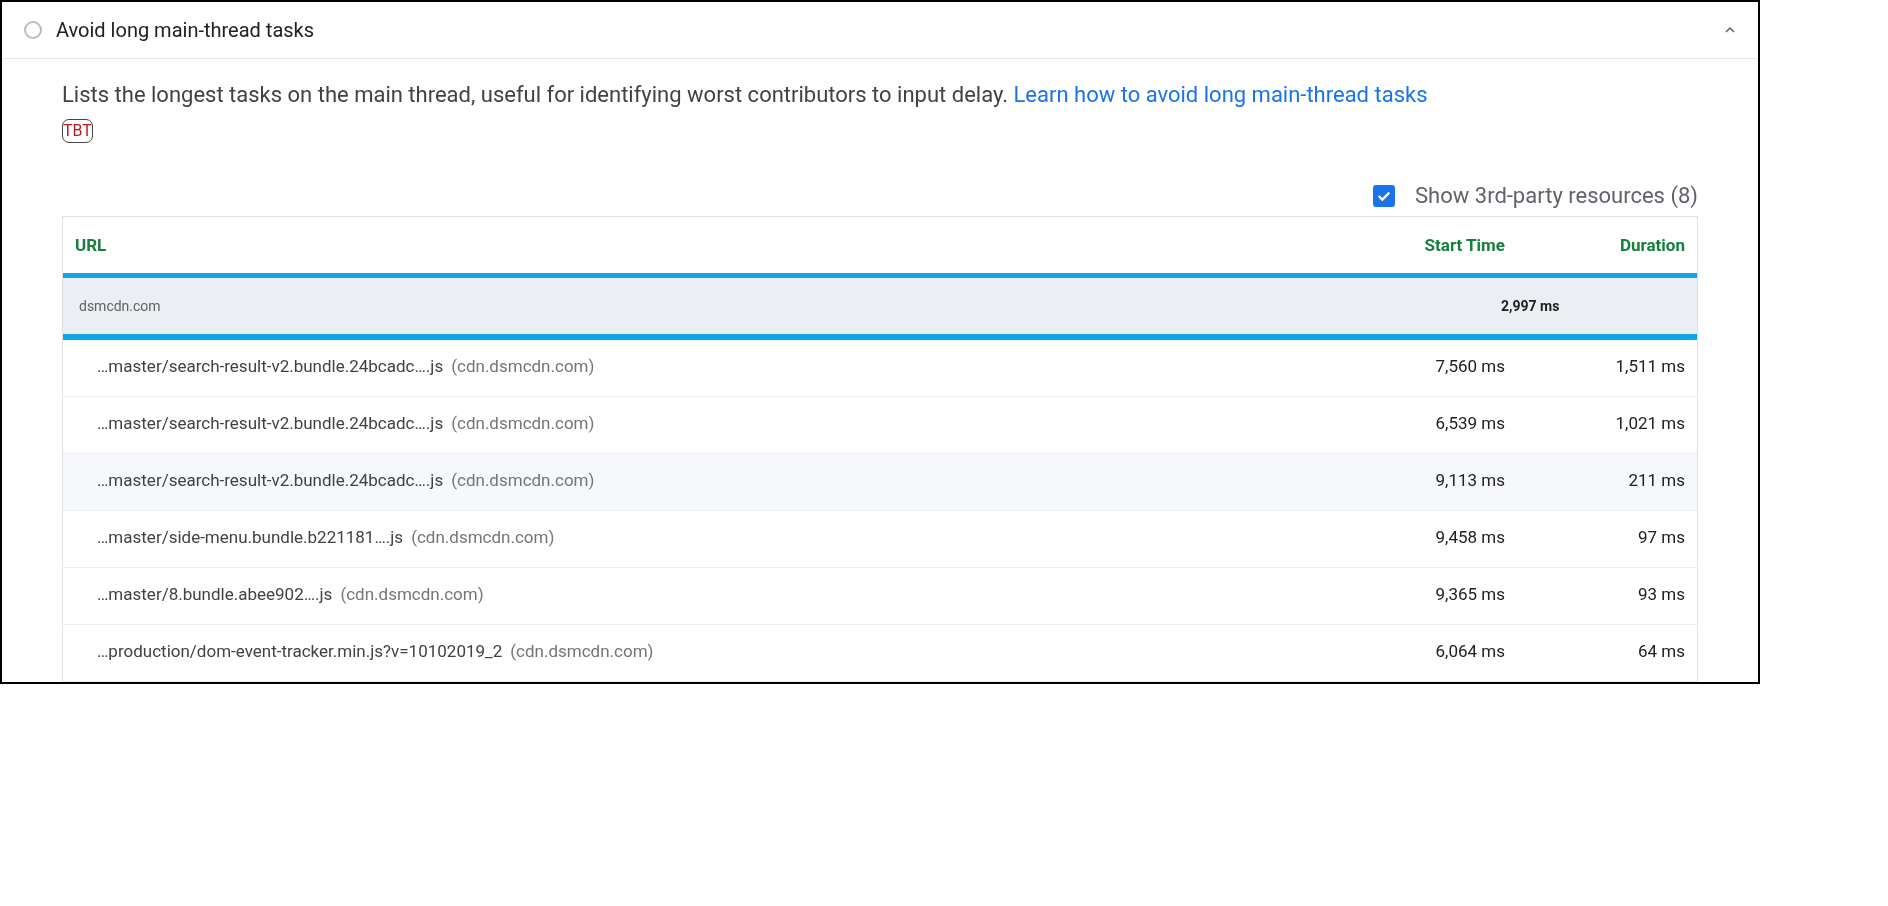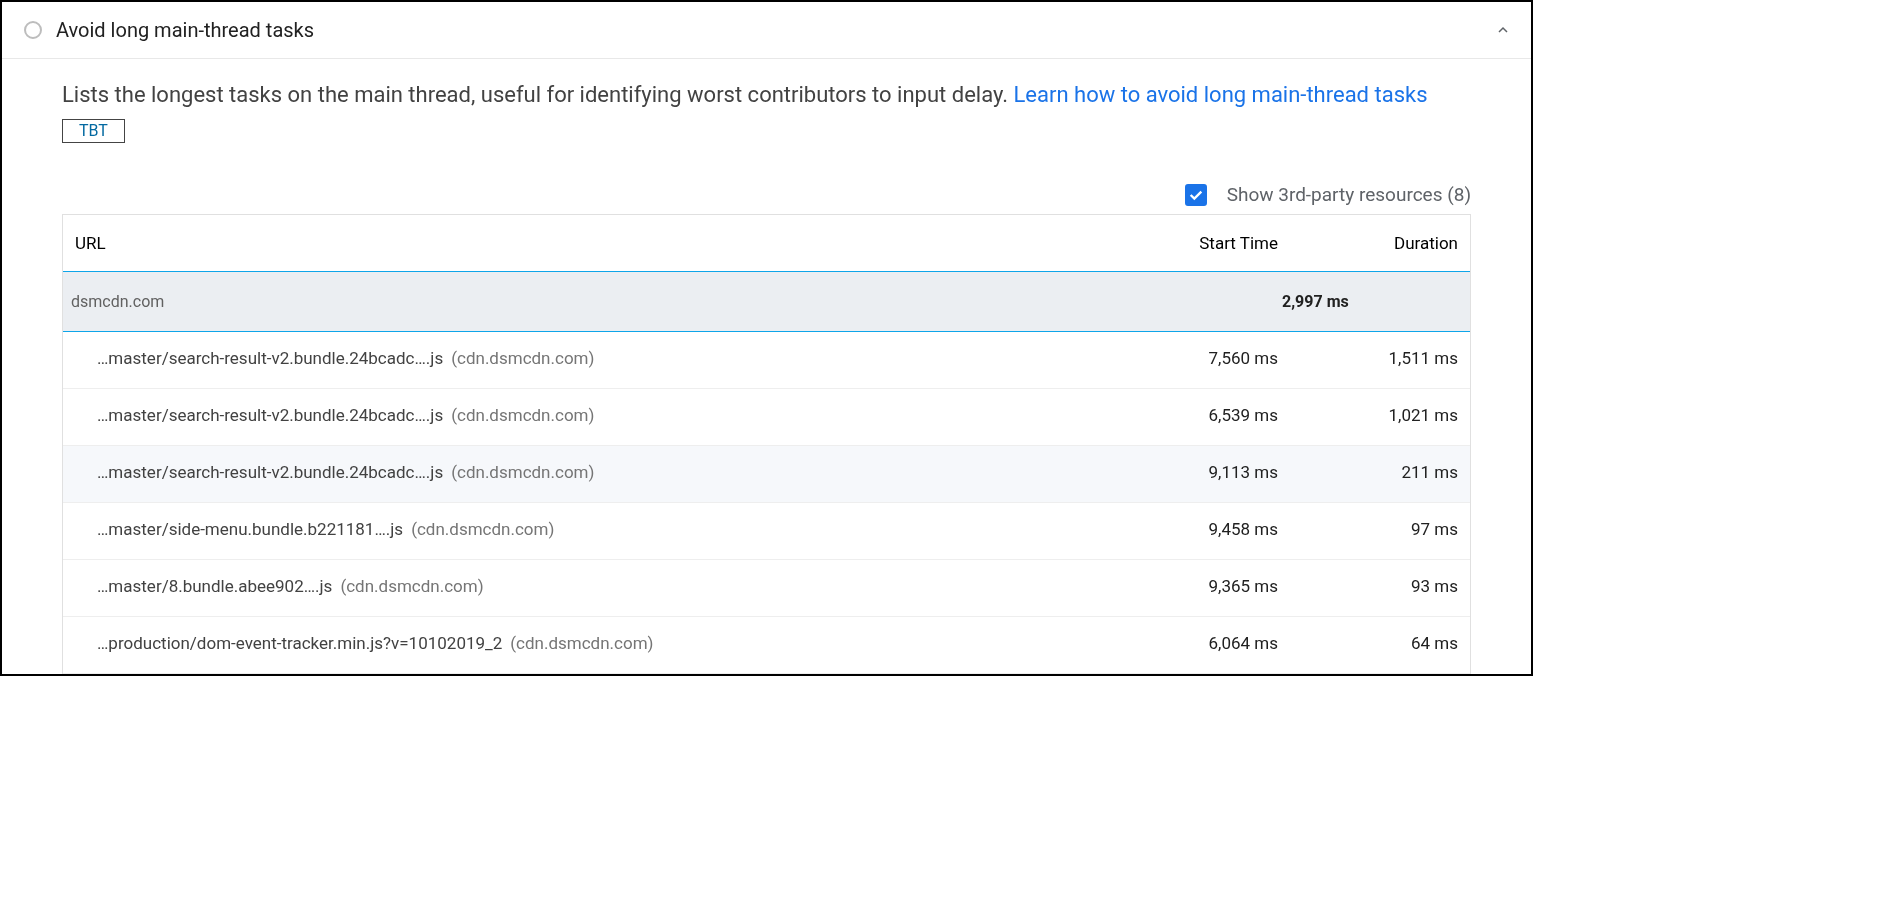--- a/index.html
+++ b/index.html
@@ -4,21 +4,21 @@
 <style>
   * { box-sizing: border-box; }
   html, body {
     margin: 0; padding: 0;
     font-family: Roboto, "Helvetica Neue", Arial, sans-serif;
     background: #fff;
     color: #212121;
   }
   .outer {
     border: 2px solid #000;
-    width: 1533px;
+    width: 1760px;
     margin: 0;
   }
   .audit-header {
     display: flex;
     align-items: center;
     padding: 16px 20px 16px 22px;
     border-bottom: 1px solid #e8e8e8;
     gap: 14px;
   }
   .status-circle {
@@ -46,34 +46,34 @@
     color: #424242;
   }
   .description a {
     color: #1a73e8;
     text-decoration: none;
   }
   .badge {
     display: inline-block;
     margin-top: 10px;
     border: 1.5px solid #444;
-    border-radius: 0;
-    padding: 0 16px;
+    border-radius: 7px;
+    padding: 0 0;
     font-size: 16px;
     line-height: 22px;
-    color: #0369a1;
+    color: #b91c1c;
   }
   .toggle-row {
     display: flex;
     justify-content: flex-end;
     align-items: center;
     margin-top: 40px;
     margin-bottom: 8px;
     gap: 20px;
-    font-size: 19px;
+    font-size: 22px;
     color: #5f6368;
   }
   .checkbox {
     width: 22px; height: 22px;
     border: 2.5px solid #1a73e8;
     border-radius: 3px;
     background: #1a73e8;
     display: flex;
     align-items: center;
     justify-content: center;
@@ -86,30 +86,31 @@
     border-bottom: none;
   }
   .thead, .trow, .group-row {
     display: grid;
     grid-template-columns: 1fr 180px 180px;
     align-items: center;
   }
   .thead {
     padding: 18px 12px;
     font-size: 17px;
-    color: #000000;
-    border-bottom: 1px solid #0ea5e9;
+    color: #15803d;
+    border-bottom: 5px solid #0ea5e9;
+    font-weight: bold;
   }
   .thead .col-start, .thead .col-dur { text-align: right; }
   .group-row {
     background: #ebeef2;
-    padding: 20px 8px;
-    font-size: 16px;
+    padding: 20px 16px;
+    font-size: 14px;
     color: #616161;
-    border-bottom: 1px solid #0ea5e9;
+    border-bottom: 6px solid #0ea5e9;
   }
   .group-row .group-total {
     grid-column: 3;
     font-weight: 700;
     color: #212121;
   }
   .trow {
     padding: 16px 12px 20px 34px;
     font-size: 17px;
     border-bottom: 1px solid #eee;

